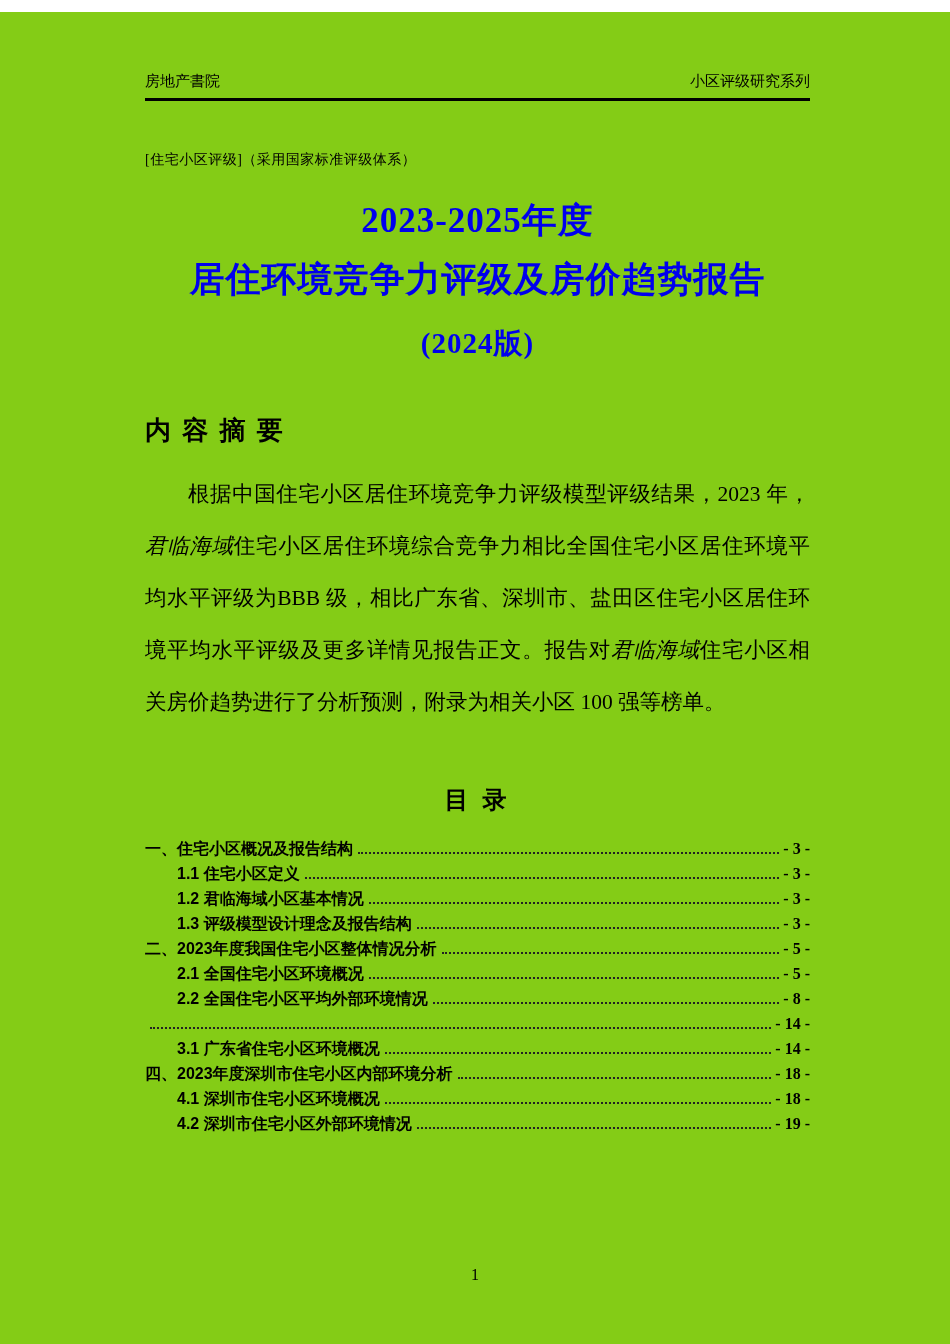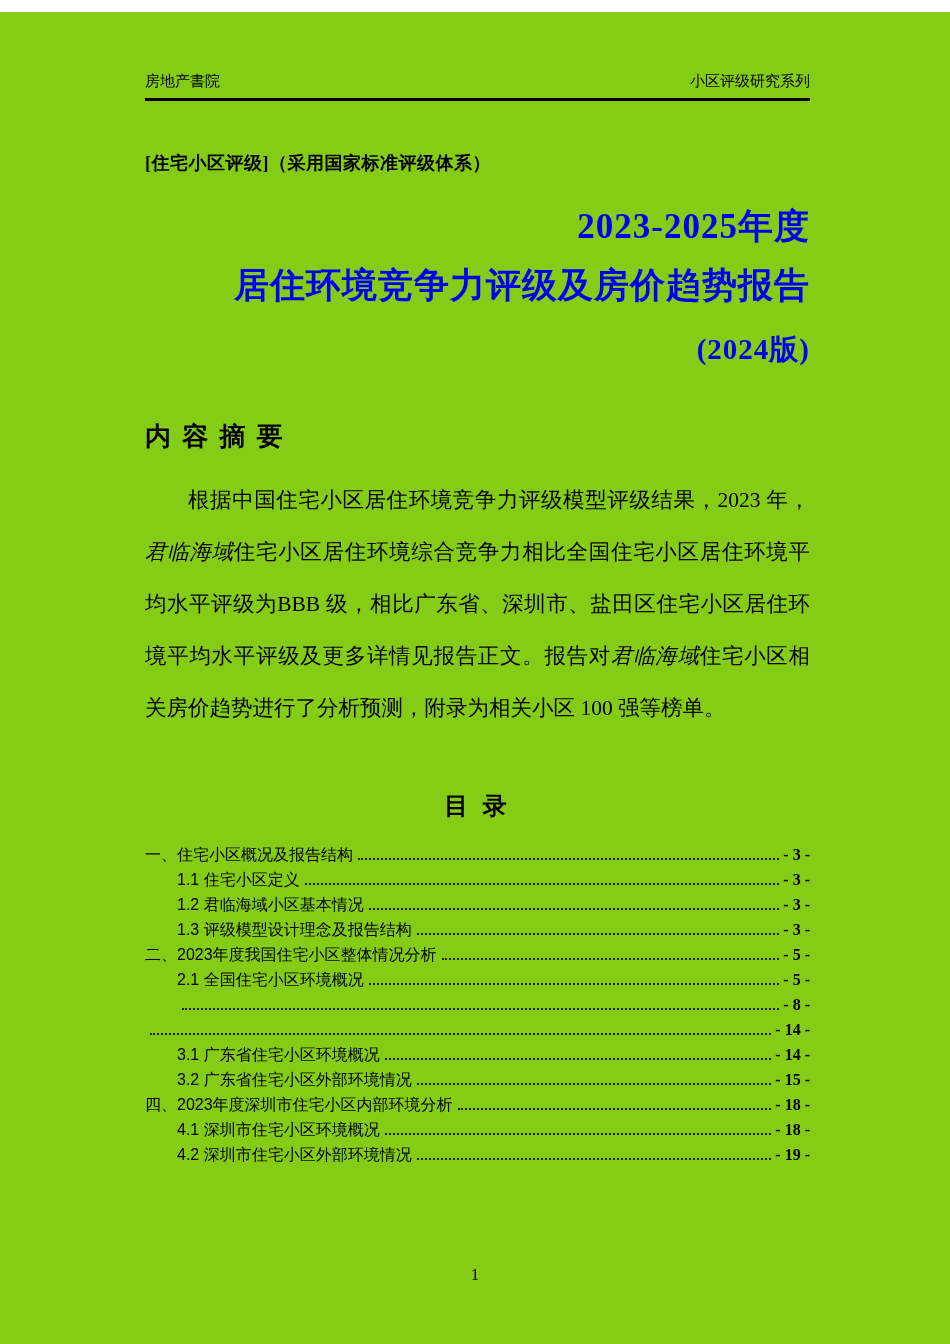--- a/index.html
+++ b/index.html
@@ -21,28 +21,28 @@
     display: flex;
     justify-content: space-between;
     align-items: flex-end;
     font-size: 15px;
     padding-bottom: 7px;
     border-bottom: 3px solid #000;
   }
   
   .bracket-note {
     margin-top: 50px;
-    font-size: 18px;
-    font-weight: bold;
+    font-size: 14px;
+    font-weight: normal;
     letter-spacing: 0.5px;
   }
   
   .title-block {
     margin-top: 22px;
-    text-align: right;
+    text-align: center;
     color: var(--title-blue, #0000EE);
     font-weight: bold;
   }
   .title-line {
     font-size: 35px;
     line-height: 59px;
     letter-spacing: 1px;
   }
   .title-line.small {
     font-size: 29px;
@@ -64,38 +64,38 @@
     line-height: 52px;
     text-align: justify;
     text-indent: 2em;
   }
   .abstract-paragraph .b { font-weight: normal; }
   .abstract-paragraph .i { font-style: italic; }
   
   .toc-heading {
     margin-top: 56px;
     text-align: center;
-    font-family: Liberation Sans, sans-serif;
+    font-family: Liberation Serif, serif;
     font-weight: bold;
     font-size: 24px;
     letter-spacing: 4px;
   }
   .toc-list {
     margin-top: 20px;
   }
   .toc-row {
     display: flex;
     align-items: baseline;
     font-size: 16px;
     line-height: 25px;
     cursor: pointer;
   }
   .toc-row .toc-label {
     font-family: "Liberation Sans", "DejaVu Sans", sans-serif;
-    font-weight: normal;
+    font-weight: bold;
     white-space: nowrap;
     text-align: right;
   }
   .toc-row.level2 { padding-left: 32px; }
   .toc-row .leader {
     flex: 1;
     border-bottom: 2px dotted #222;
     margin: 0 4px 5px 5px;
     min-width: 20px;
   }
@@ -163,37 +163,33 @@
         <span class="toc-label">二、2023年度我国住宅小区整体情况分析</span>
         <span class="leader"></span>
         <span class="toc-page">- 5 -</span>
       </div>
       <div class="toc-row level2">
         <span class="toc-label">2.1 全国住宅小区环境概况</span>
         <span class="leader"></span>
         <span class="toc-page">- 5 -</span>
       </div>
       <div class="toc-row level2">
+        <span class="toc-label">2.2 全国住宅小区平均外部环境情况</span>
         <span class="leader"></span>
         <span class="toc-page">- 8 -</span>
       </div>
       <div class="toc-row level1">
         <span class="leader"></span>
         <span class="toc-page">- 14 -</span>
       </div>
       <div class="toc-row level2">
         <span class="toc-label">3.1 广东省住宅小区环境概况</span>
         <span class="leader"></span>
         <span class="toc-page">- 14 -</span>
       </div>
-      <div class="toc-row level2">
-        <span class="toc-label">3.2 广东省住宅小区外部环境情况</span>
-        <span class="leader"></span>
-        <span class="toc-page">- 15 -</span>
-      </div>
       <div class="toc-row level1">
         <span class="toc-label">四、2023年度深圳市住宅小区内部环境分析</span>
         <span class="leader"></span>
         <span class="toc-page">- 18 -</span>
       </div>
       <div class="toc-row level2">
         <span class="toc-label">4.1 深圳市住宅小区环境概况</span>
         <span class="leader"></span>
         <span class="toc-page">- 18 -</span>
       </div>

